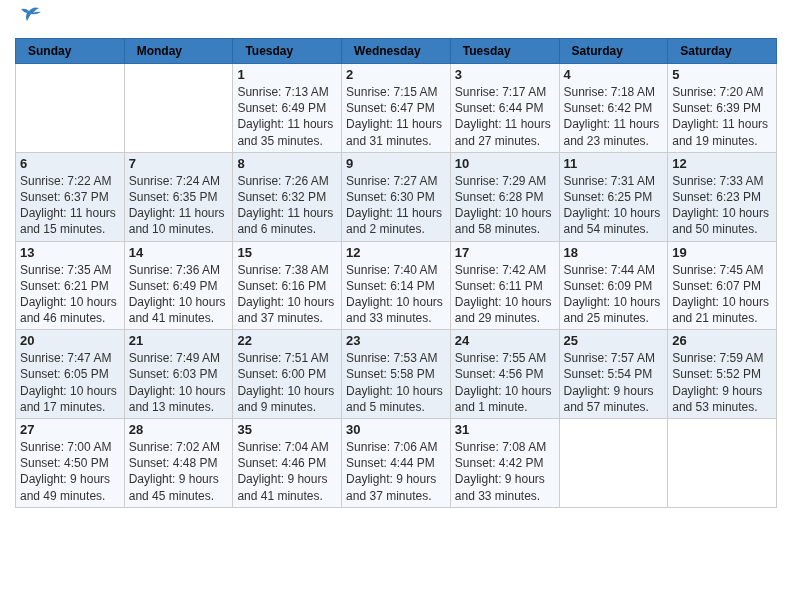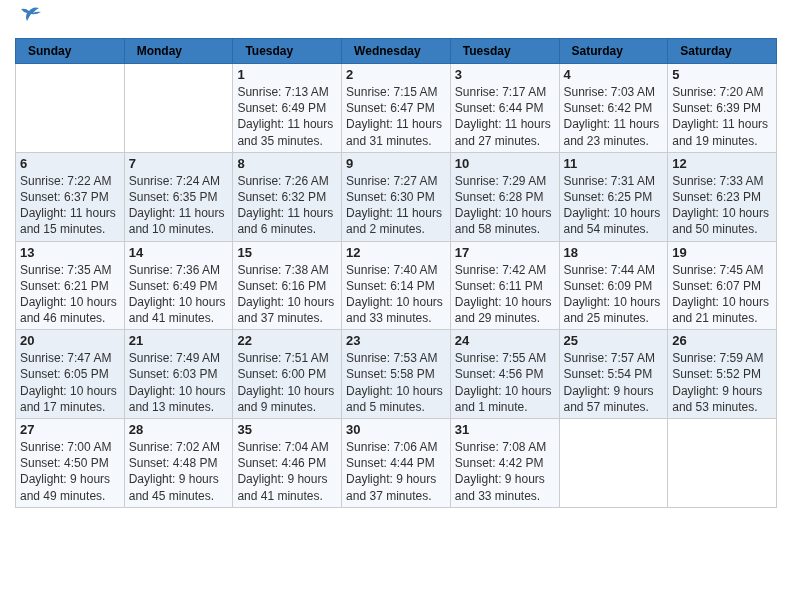--- a/index.html
+++ b/index.html
@@ -144,21 +144,21 @@
 Daylight: 11 hours and 31 minutes.</div>
           </td>
           <td>
             <span class="day-number">3</span>
             <div class="day-info">Sunrise: 7:17 AM
 Sunset: 6:44 PM
 Daylight: 11 hours and 27 minutes.</div>
           </td>
           <td>
             <span class="day-number">4</span>
-            <div class="day-info">Sunrise: 7:03 AM
+            <div class="day-info">Sunrise: 7:18 AM
 Sunset: 6:42 PM
 Daylight: 11 hours and 23 minutes.</div>
           </td>
           <td>
             <span class="day-number">5</span>
             <div class="day-info">Sunrise: 7:20 AM
 Sunset: 6:39 PM
 Daylight: 11 hours and 19 minutes.</div>
           </td>
         </tr>

